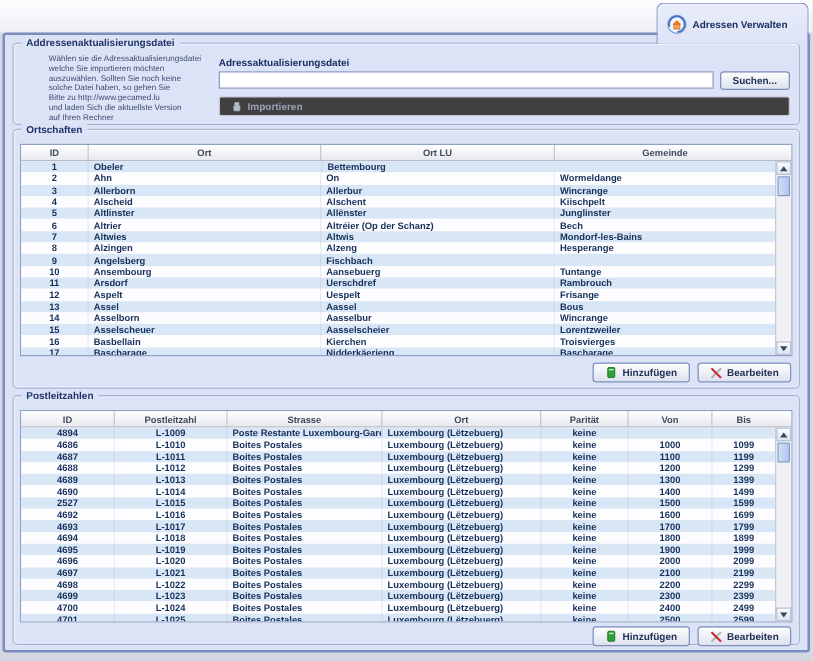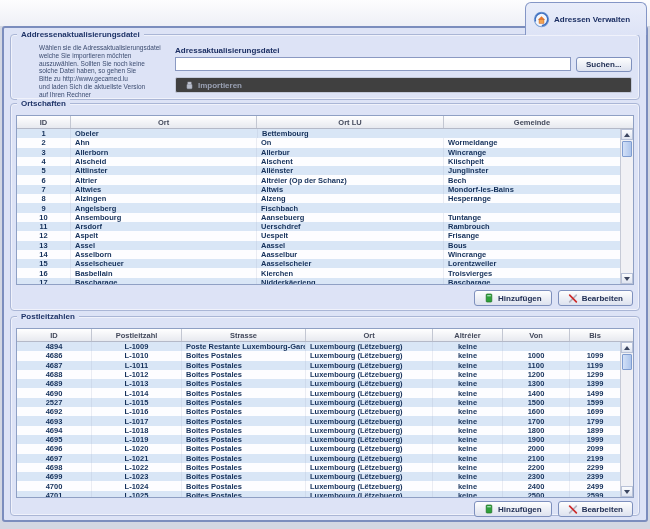--- a/index.html
+++ b/index.html
@@ -342,21 +342,21 @@
   </div>
 
   <div class="group g3">
     <span class="gtitle">Postleitzahlen</span>
     <div class="tablebox">
       <div class="thead">
           <div class="cell th c-p-id">ID</div>
           <div class="cell th c-p-plz">Postleitzahl</div>
           <div class="cell th c-p-str">Strasse</div>
           <div class="cell th c-p-ort">Ort</div>
-          <div class="cell th c-p-par">Altréier</div>
+          <div class="cell th c-p-par">Parität</div>
           <div class="cell th c-p-von">Von</div>
           <div class="cell th c-p-bis">Bis</div>
           <div class="cell th th-spare"></div>
         </div>
       <div class="tbody">
           <div class="trow">
             <div class="cell c-p-id ac">4894</div>
             <div class="cell c-p-plz ac">L-1009</div>
             <div class="cell c-p-str al">Poste Restante Luxembourg-Gare</div>
             <div class="cell c-p-ort al">Luxembourg (Lëtzebuerg)</div>

